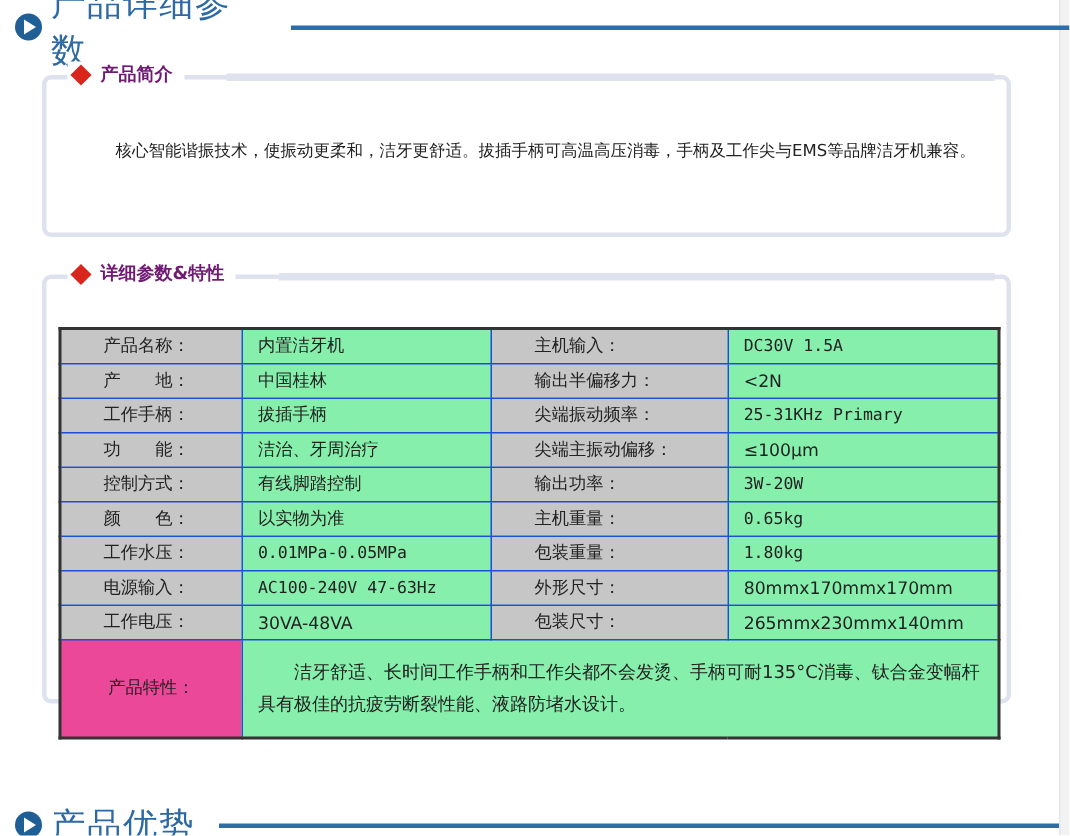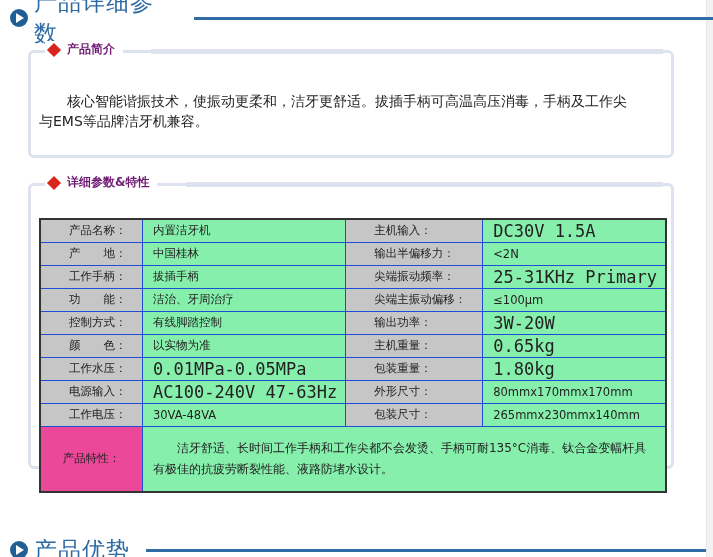--- a/index.html
+++ b/index.html
@@ -13,27 +13,27 @@
   .section-head .circle-icon::after { content: ""; position: absolute; left: 6px; top: 4px; border-left: 8px solid #fff; border-top: 5px solid transparent; border-bottom: 5px solid transparent; }
   .section-head .title { font-family: "DejaVu Serif", serif; font-size: 23px; color: #2d6aa3; margin-left: 6px; letter-spacing: 1px; }
   .section-head .rule { height: 3px; background: #2e6da6; margin-left: 16px; }
 
   .panel { position: absolute; left: 28px; width: 646px; border: 3px solid #dde2ee; border-radius: 6px; background: #fff; }
   .panel-head { position: absolute; left: 14px; top: -12px; display: flex; align-items: center; background: #fff; padding-right: 8px; }
   .diamond-icon { width: 10px; height: 10px; background: #d9261c; transform: rotate(45deg); margin: 0 8px 0 4px; }
   .panel-title { font-size: 12px; font-weight: bold; color: #701a75; }
   .panel-rule { position: absolute; height: 5px; background: #dde2ee; }
 
-  .intro-text { position: absolute; left: 8px; top: 50px; width: 600px; font-size: 14px; line-height: 20px; color: #222; text-indent: 2em; font-family: "DejaVu Sans", sans-serif; }
+  .intro-text { position: absolute; left: 24px; top: 50px; width: 600px; font-size: 11px; line-height: 20px; color: #222; text-indent: 2em; font-family: "DejaVu Sans", sans-serif; }
 
   table.spec { position: absolute; left: 8px; top: 32px; width: 628px; border-collapse: collapse; border: 2px solid #333; font-size: 11.5px; }
   table.spec td { border: 1px solid #1d4ed8; height: 23px; padding: 0 8px; white-space: nowrap; }
   table.spec td.lbl { background: #c6c6c6; padding-left: 28px; color: #222; }
   table.spec td.val { background: #86efac; padding-left: 10px; }
-  table.spec td.mono { font-family: "DejaVu Sans Mono", monospace; font-size: 17px; }
+  table.spec td.mono { font-family: "DejaVu Sans Mono", monospace; font-size: 11px; }
   table.spec td.feat-label { background: #ec4899; text-align: center; height: 66px; }
   table.spec td.feat-text { white-space: normal; font-size: 12px; line-height: 21px; padding: 6px 10px; margin-left: 19px; }
   .feat-text span { display: block; text-indent: 2em; }
 </style>
 </head>
 <body>
 
 <div class="right-rail"></div>
 
 <div class="section-head" style="top:6px;">

